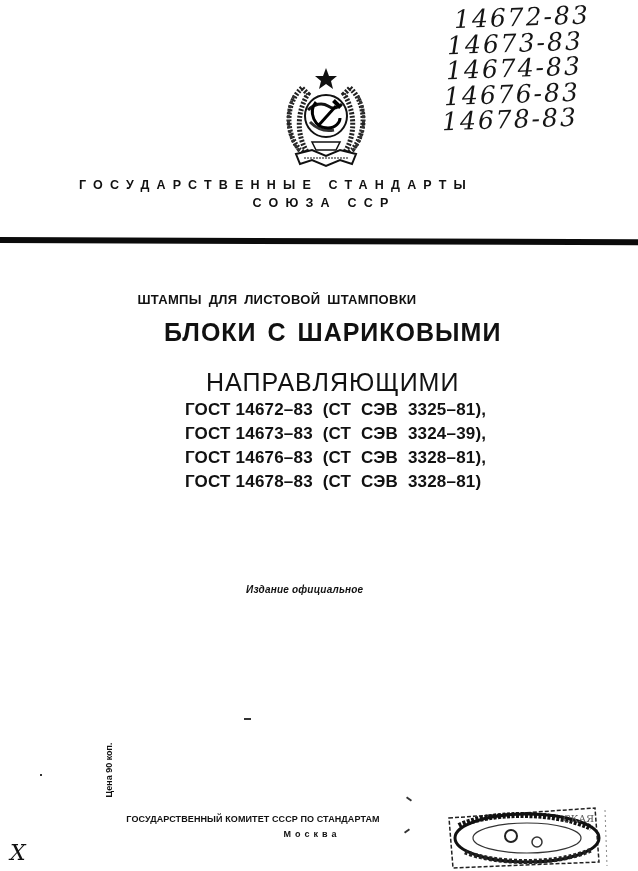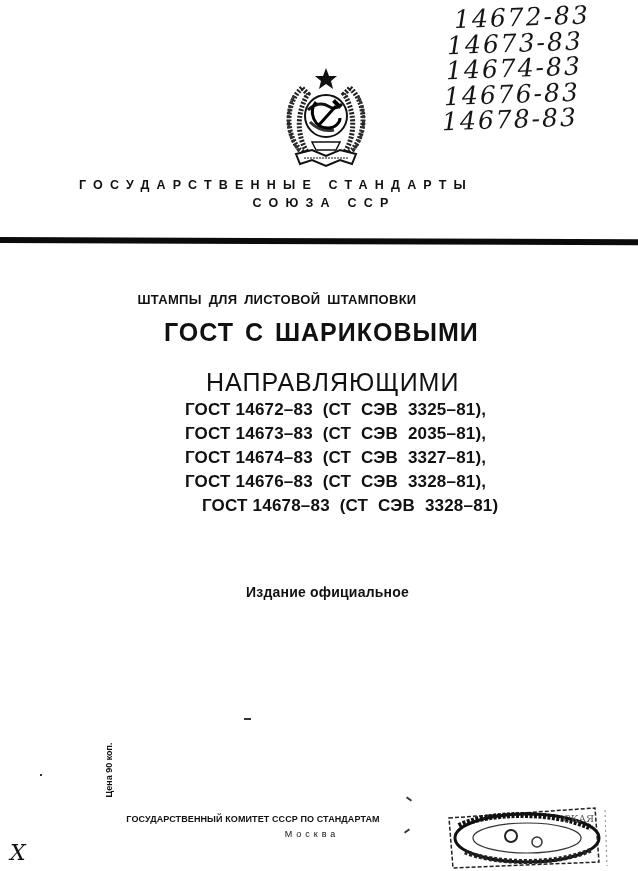--- a/index.html
+++ b/index.html
@@ -56,37 +56,37 @@
 
     .gost-list { position: absolute; left: 185px; top: 398px; }
     .gost-item {
       font-weight: bold; font-size: 17px; line-height: 24px; white-space: pre;
       letter-spacing: 0.2px;
     }
     .gost-item:nth-child(5) { margin-left: 17px; }
 
     .edition {
       position: absolute; left: 246px; top: 584px;
-      font-weight: bold; font-size: 14px; letter-spacing: 0.2px;
+      font-weight: bold; font-size: 10px; letter-spacing: 0.2px; font-style: italic;
     }
 
     .price {
       position: absolute; left: 74px; top: 765px; width: 70px; text-align: center;
       font-weight: bold; font-size: 9px; transform: rotate(-90deg);
       white-space: nowrap;
     }
 
     .committee {
       position: absolute; left: 0; width: 520px; top: 814px; text-align: center;
       font-weight: bold; font-size: 9px; letter-spacing: 0.1px; padding-right: 14px;
       box-sizing: border-box;
     }
     .city {
       position: absolute; left: 0; width: 638px; top: 829px; text-align: center;
-      font-weight: normal; font-size: 9px; letter-spacing: 4px; padding-right: 14px;
+      font-weight: bold; font-size: 9px; letter-spacing: 4px; padding-right: 14px;
       box-sizing: border-box;
     }
 
     .stamp { position: absolute; left: 445px; top: 800px; width: 190px; height: 70px; }
 
     .mark-x {
       position: absolute; left: 10px; top: 840px; font-family: "DejaVu Serif", serif;
       font-size: 22px; font-style: italic; color: #111;
     }
     .speck { position: absolute; background: #333; }
@@ -125,27 +125,26 @@
   <path d="M14,88 L30,84 L44,90 L58,84 L74,88 L70,98 L58,94 L44,100 L30,94 L18,98 Z" fill="#fff" stroke="#111" stroke-width="2"></path>
   <path d="M22,92 L66,92" stroke="#111" stroke-width="1" stroke-dasharray="2 1"></path>
 </svg>
 
 <div class="header-line1">ГОСУДАРСТВЕННЫЕ СТАНДАРТЫ</div>
 <div class="header-line2">СОЮЗА ССР</div>
 
 <div class="rule"></div>
 
 <div class="subtitle">ШТАМПЫ ДЛЯ ЛИСТОВОЙ ШТАМПОВКИ</div>
-<div class="title1">ГОСТ С ШАРИКОВЫМИ</div>
+<div class="title1">БЛОКИ С ШАРИКОВЫМИ</div>
 <div class="title2">НАПРАВЛЯЮЩИМИ</div>
 
 <div class="gost-list">
   <div class="gost-item">ГОСТ 14672–83  (СТ  СЭВ  3325–81),</div>
-  <div class="gost-item">ГОСТ 14673–83  (СТ  СЭВ  2035–81),</div>
-  <div class="gost-item">ГОСТ 14674–83  (СТ  СЭВ  3327–81),</div>
+  <div class="gost-item">ГОСТ 14673–83  (СТ  СЭВ  3324–39),</div>
   <div class="gost-item">ГОСТ 14676–83  (СТ  СЭВ  3328–81),</div>
   <div class="gost-item">ГОСТ 14678–83  (СТ  СЭВ  3328–81)</div>
 </div>
 
 <div class="edition">Издание официальное</div>
 
 <div class="price">Цена 90 коп.</div>
 
 <div class="committee">ГОСУДАРСТВЕННЫЙ КОМИТЕТ СССР ПО СТАНДАРТАМ</div>
 <div class="city">Москва</div>

